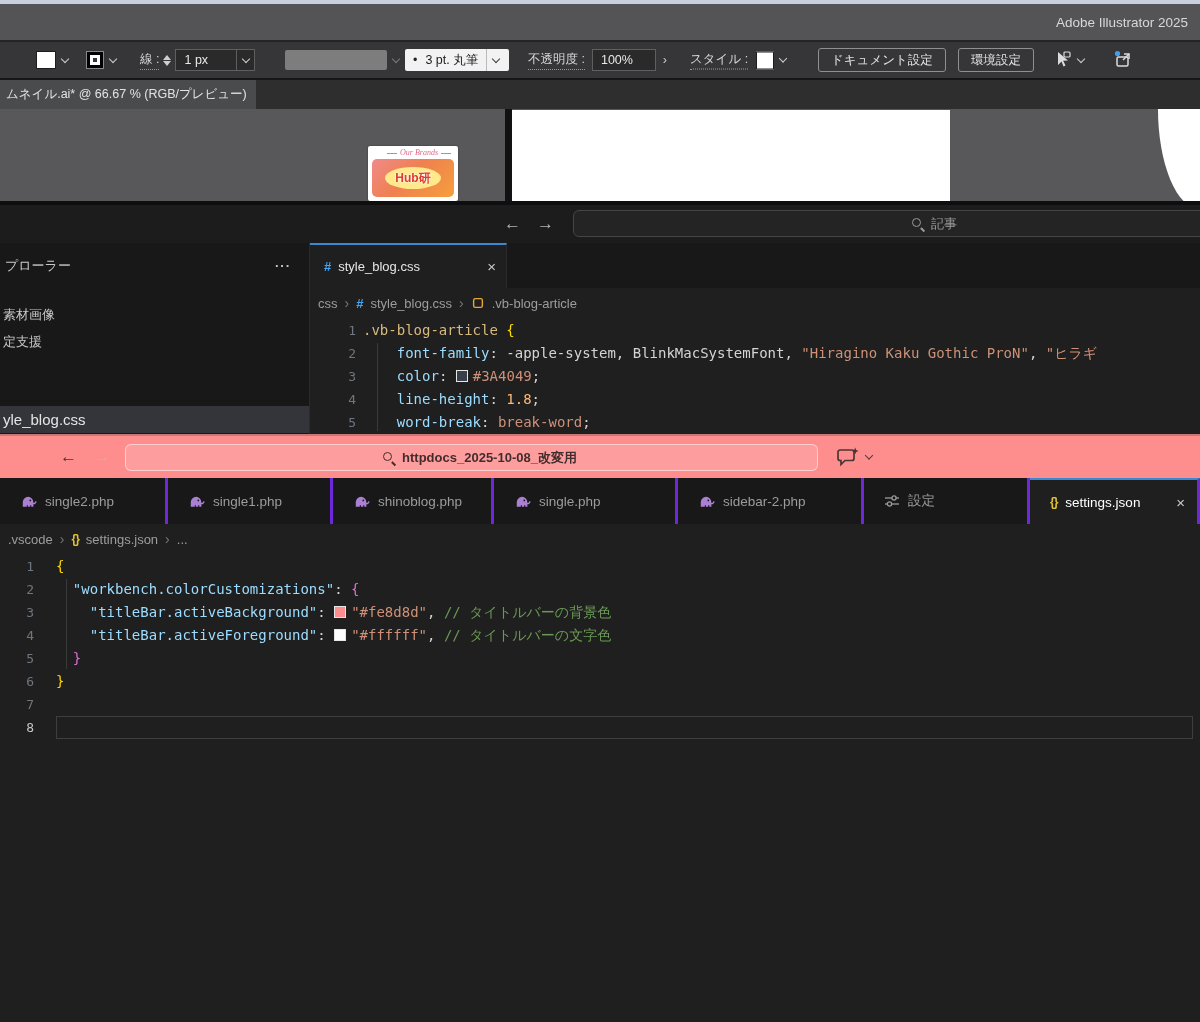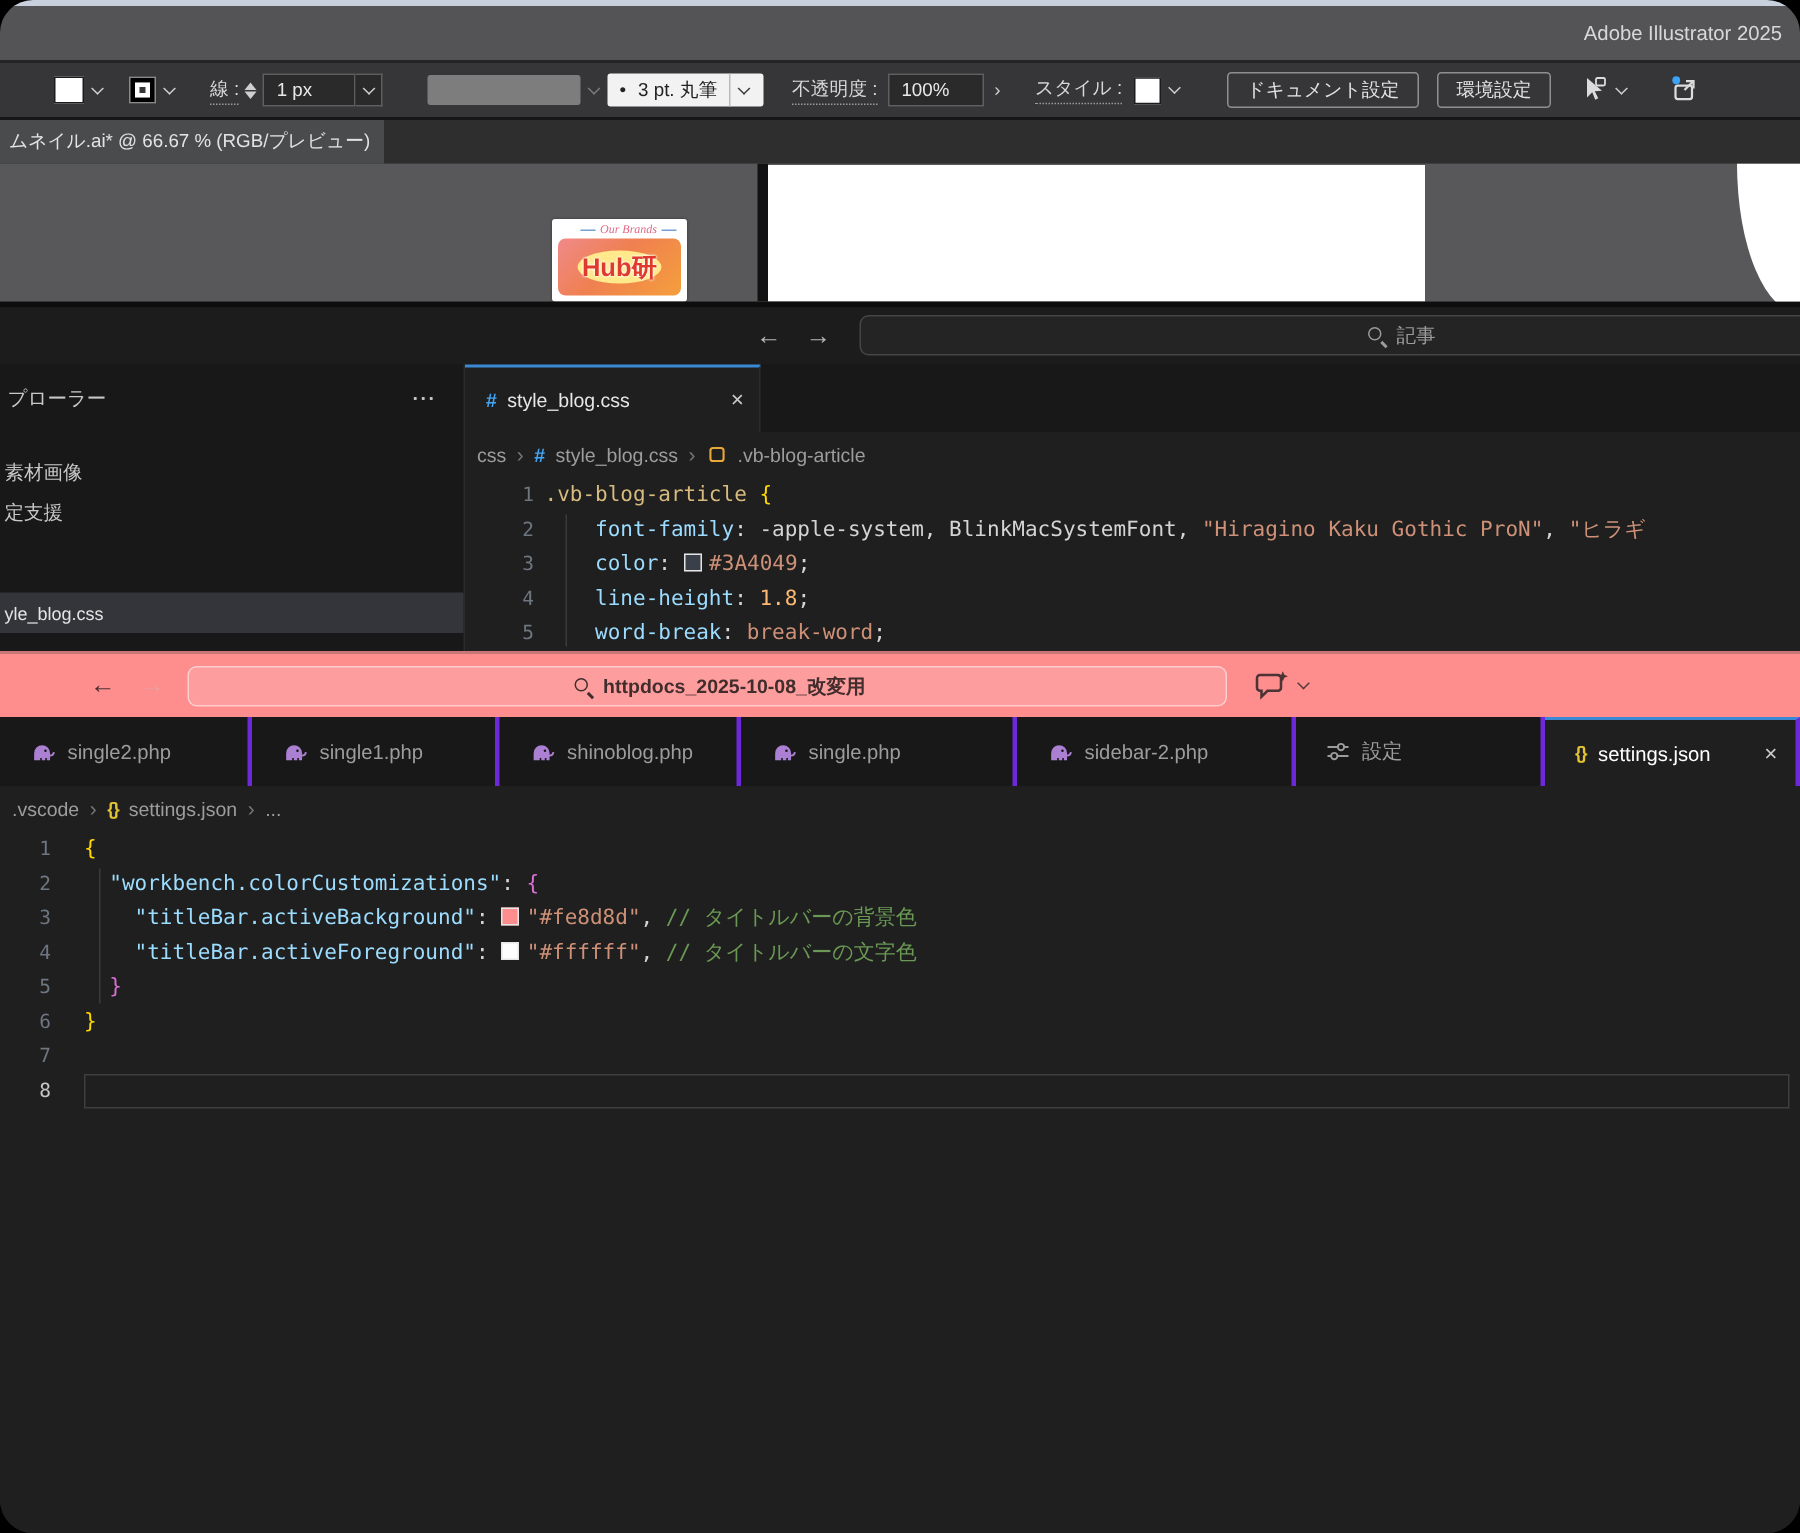--- a/index.html
+++ b/index.html
@@ -1,21 +1,20 @@
 <!DOCTYPE html>
 <html><head>
 <meta charset="utf-8">
 <style>
   * { margin:0; padding:0; box-sizing:border-box; }
   html,body { background:#000; }
   #screen {
     position:relative; width:1200px; height:1022px; overflow:hidden;
     font-family:"Liberation Sans", "DejaVu Sans", sans-serif;
     background:#1f1f1f;
-    border-radius:22px;
   }
   
   .ai-topstrip { height:4px; background:#c7d0dc; }
   .ai-appbar { height:36px; background:#545456; position:relative; }
   .ai-appbar .app-title { position:absolute; right:12px; top:50%; transform:translateY(-50%); color:#d8d8d8; font-size:13.5px; }
   .ai-controlbar { height:38px; background:#363638; border-top:2px solid #242425; position:relative; }
   .cb { position:absolute; top:50%; transform:translateY(-50%); display:flex; align-items:center; color:#d8d8d8; font-size:12.5px; }
   .swatch-box { width:20px; height:18px; border:1px solid #1c1c1c; background:#fff; }
   .stroke-box { width:18px; height:18px; background:#000; border:1px solid #8a8a8a; position:relative; }
   .stroke-box::after { content:''; position:absolute; inset:3px; border:3px solid #fff; background:#363638; }
@@ -38,40 +37,40 @@
   .ai-doc-tab { position:absolute; left:0; top:0; bottom:0; width:256px; background:#4a4b4d; display:flex; align-items:center; padding-left:6px; color:#e3e3e3; font-size:12.5px; white-space:nowrap; overflow:hidden; }
   .ai-canvas { height:92px; background:#58585a; position:relative; overflow:hidden; }
   .black-strip { position:absolute; left:505px; top:0; bottom:0; width:7px; background:#121212; }
   .artboard { position:absolute; left:512px; top:1px; bottom:0; width:438px; background:#ffffff; }
   .white-curve { position:absolute; right:0; top:0; width:42px; height:100px; background:#ffffff; border-bottom-left-radius:100% 100%; }
   .thumb { position:absolute; left:368px; top:37px; width:90px; height:55px; background:#fff; border-radius:2px; box-shadow:0 0 2px rgba(0,0,0,.4); padding:2px 4px; }
   .thumb-script { text-align:right; font-family:"Liberation Serif", serif; font-style:italic; font-size:8px; color:#e06a8a; white-space:nowrap; line-height:9px; }
   .thumb-script::before,.thumb-script::after { content:''; display:inline-block; width:10px; height:1px; background:#7a9fd4; vertical-align:middle; margin:0 3px; }
   .thumb-badge { margin-top:2px; height:38px; border-radius:5px; background:linear-gradient(135deg,#f08a8a 0%,#ef8050 45%,#f59f3c 100%); display:flex; align-items:center; justify-content:center; position:relative; overflow:hidden; }
   .thumb-oval { background:#ffe98a; border-radius:50%; width:56px; height:22px; display:flex; align-items:center; justify-content:center; }
-  .thumb-oval span { font-size:17px; font-weight:bold; color:#e0392e; text-shadow:0 0 2px #fff,0 0 2px #fff; }
+  .thumb-oval span { font-size:12px; font-weight:bold; color:#e0392e; text-shadow:0 0 2px #fff,0 0 2px #fff; }
   .ai-sep { height:4px; background:#0e0e0e; }
 
   
   .mono { font-family:"DejaVu Sans Mono", monospace; }
   .mag { position:relative; width:13px; height:13px; display:inline-block; flex:none; }
   .mag::before { content:''; position:absolute; left:1px; top:1px; width:7px; height:7px; border:1.5px solid currentColor; border-radius:50%; }
   .mag::after { content:''; position:absolute; left:9.5px; top:9.5px; width:4.5px; height:1.6px; background:currentColor; transform:rotate(45deg); transform-origin:left center; }
 
   
   .vc1-titlebar { height:38px; background:#1c1c1c; position:relative; }
   .vc1-titlebar .nav-arrow { position:absolute; top:50%; transform:translateY(-50%); color:#b5b5b5; font-size:17px; }
   .vc1-search { position:absolute; left:573px; top:5px; width:722px; height:27px; background:#242424; border:1px solid #454545; border-radius:6px; display:flex; align-items:center; justify-content:center; gap:7px; color:#9b9b9b; font-size:13px; }
   .vc1-body { height:191px; display:flex; position:relative; background:#181818; }
   .vc1-sidebar { width:310px; background:#181818; position:relative; border-right:1px solid #2b2b2b; }
   .sb-header { height:45px; display:flex; align-items:center; justify-content:space-between; padding:0 18px 0 5px; color:#c8c8c8; font-size:13px; }
   .sb-more { color:#c8c8c8; letter-spacing:1px; font-weight:bold; }
   .sb-item { height:27px; display:flex; align-items:center; padding-left:3px; color:#c8c8c8; font-size:13px; }
   .sb-items { margin-top:13px;font-family:Liberation Mono, monospace; }
-  .sb-selected { position:absolute; left:0; right:0; bottom:12px; height:27px; background:#33353a; display:flex; align-items:center; padding-left:3px; color:#e4e4e4; font-size:12px; }
+  .sb-selected { position:absolute; left:0; right:0; bottom:1px; height:27px; background:#33353a; display:flex; align-items:center; padding-left:3px; color:#e4e4e4; font-size:15px; }
   .vc1-editor { flex:1; display:flex; flex-direction:column; background:#181818; min-width:0; }
   .tabbar1 { height:45px; display:flex; background:#181818; }
   .tab1 { width:197px; background:#1f1f1f; border-top:2px solid #3b88d4; border-right:1px solid #2b2b2b; display:flex; align-items:center; padding:0 10px 0 14px; gap:7px; color:#e6e6e6; font-size:13px; }
   .css-ic { color:#42a5f5; font-weight:bold; font-size:13px; }
   .json-ic { color:#e0c232; font-weight:bold; font-size:12px; letter-spacing:-1px; }
   .tab-close { margin-left:auto; color:#c8c8c8; font-size:15px; }
   .breadcrumb { height:30px; background:#1f1f1f; display:flex; align-items:center; gap:7px; padding-left:8px; color:#9d9d9d; font-size:13px; white-space:nowrap; }
   .crumb-sep { color:#777; font-size:14px; }
   .symbol-ic svg { display:block; }
   

